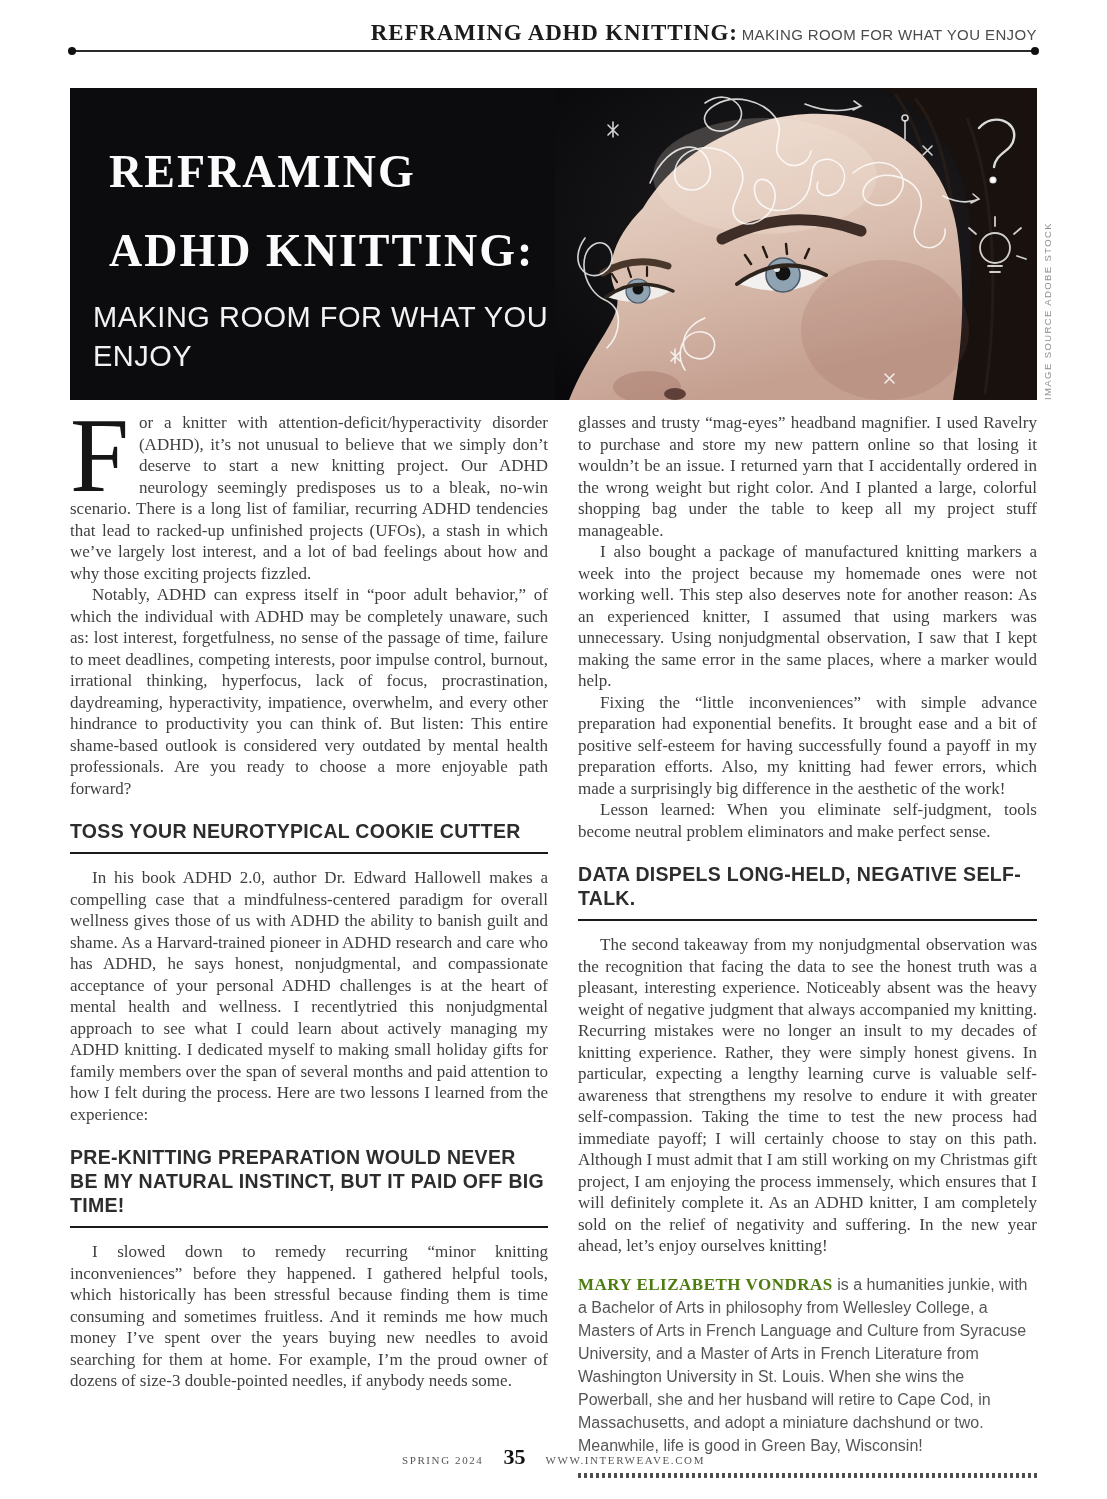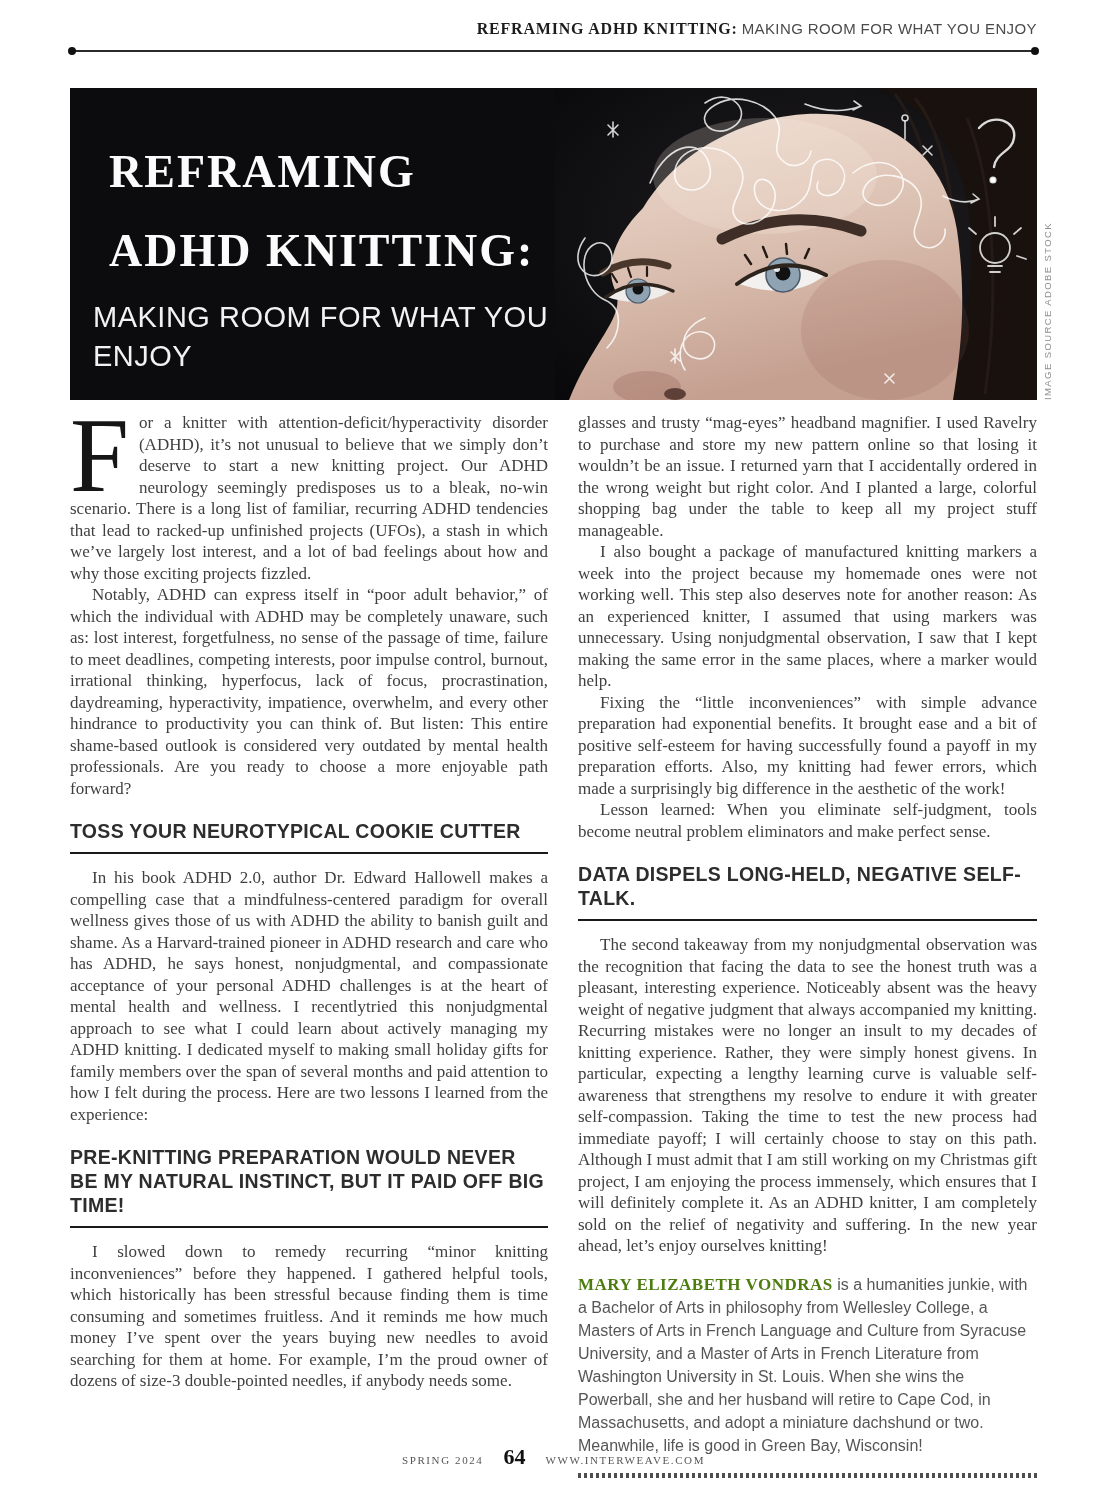--- a/index.html
+++ b/index.html
@@ -8,21 +8,21 @@
     background:#ffffff;overflow:hidden;
     font-family:"Liberation Serif",serif;color:#3f3f3f;
   }
   
   .running-header{
     position:absolute;top:20px;left:70px;right:70px;
     text-align:right;white-space:nowrap;
   }
   .kicker-bold{
     font-family:"Liberation Serif",serif;font-weight:700;
-    font-size:16px;letter-spacing:.8px;color:#1c1c1c;
+    font-size:23px;letter-spacing:.8px;color:#1c1c1c;
   }
   .kicker-rest{
     font-family:"Liberation Sans",sans-serif;font-weight:400;
     font-size:15px;letter-spacing:.4px;color:#4b4b4b;
   }
   .header-rule{
     position:absolute;top:50px;left:70px;right:70px;height:2px;background:#2a2a2a;
   }
   .header-rule::before,.header-rule::after{
     content:"";position:absolute;top:-3px;width:8px;height:8px;border-radius:50%;background:#111;
@@ -215,17 +215,17 @@
       <p class="body-para indent">The second takeaway from my nonjudgmental observation was the recognition that facing the data to see the honest truth was a pleasant, interesting experience. Noticeably absent was the heavy weight of negative judgment that always accompanied my knitting. Recurring mistakes were no longer an insult to my decades of knitting experience. Rather, they were simply honest givens. In particular, expecting a lengthy learning curve is valuable self-awareness that strengthens my resolve to endure it with greater self-compassion. Taking the time to test the new process had immediate payoff; I will certainly choose to stay on this path. Although I must admit that I am still working on my Christmas gift project, I am enjoying the process immensely, which ensures that I will definitely complete it. As an ADHD knitter, I am completely sold on the relief of negativity and suffering. In the new year ahead, let’s enjoy ourselves knitting!</p>
 
       <p class="author-bio"><span class="bio-name">MARY ELIZABETH VONDRAS</span><span> is a humanities junkie, with a Bachelor of Arts in philosophy from Wellesley College, a Masters of Arts in French Language and Culture from Syracuse University, and a Master of Arts in French Literature from Washington University in St. Louis. When she wins the Powerball, she and her husband will retire to Cape Cod, in Massachusetts, and adopt a miniature dachshund or two. Meanwhile, life is good in Green Bay, Wisconsin!</span></p>
 
       <div class="footer-divider"></div>
     </div>
   </div>
 
   <div class="footer">
     <span class="footer-season">SPRING 2024</span>
-    <span class="footer-num">64</span>
+    <span class="footer-num">35</span>
     <span class="footer-site">WWW.INTERWEAVE.COM</span>
   </div>
 
 </div>
 
 </body></html>

